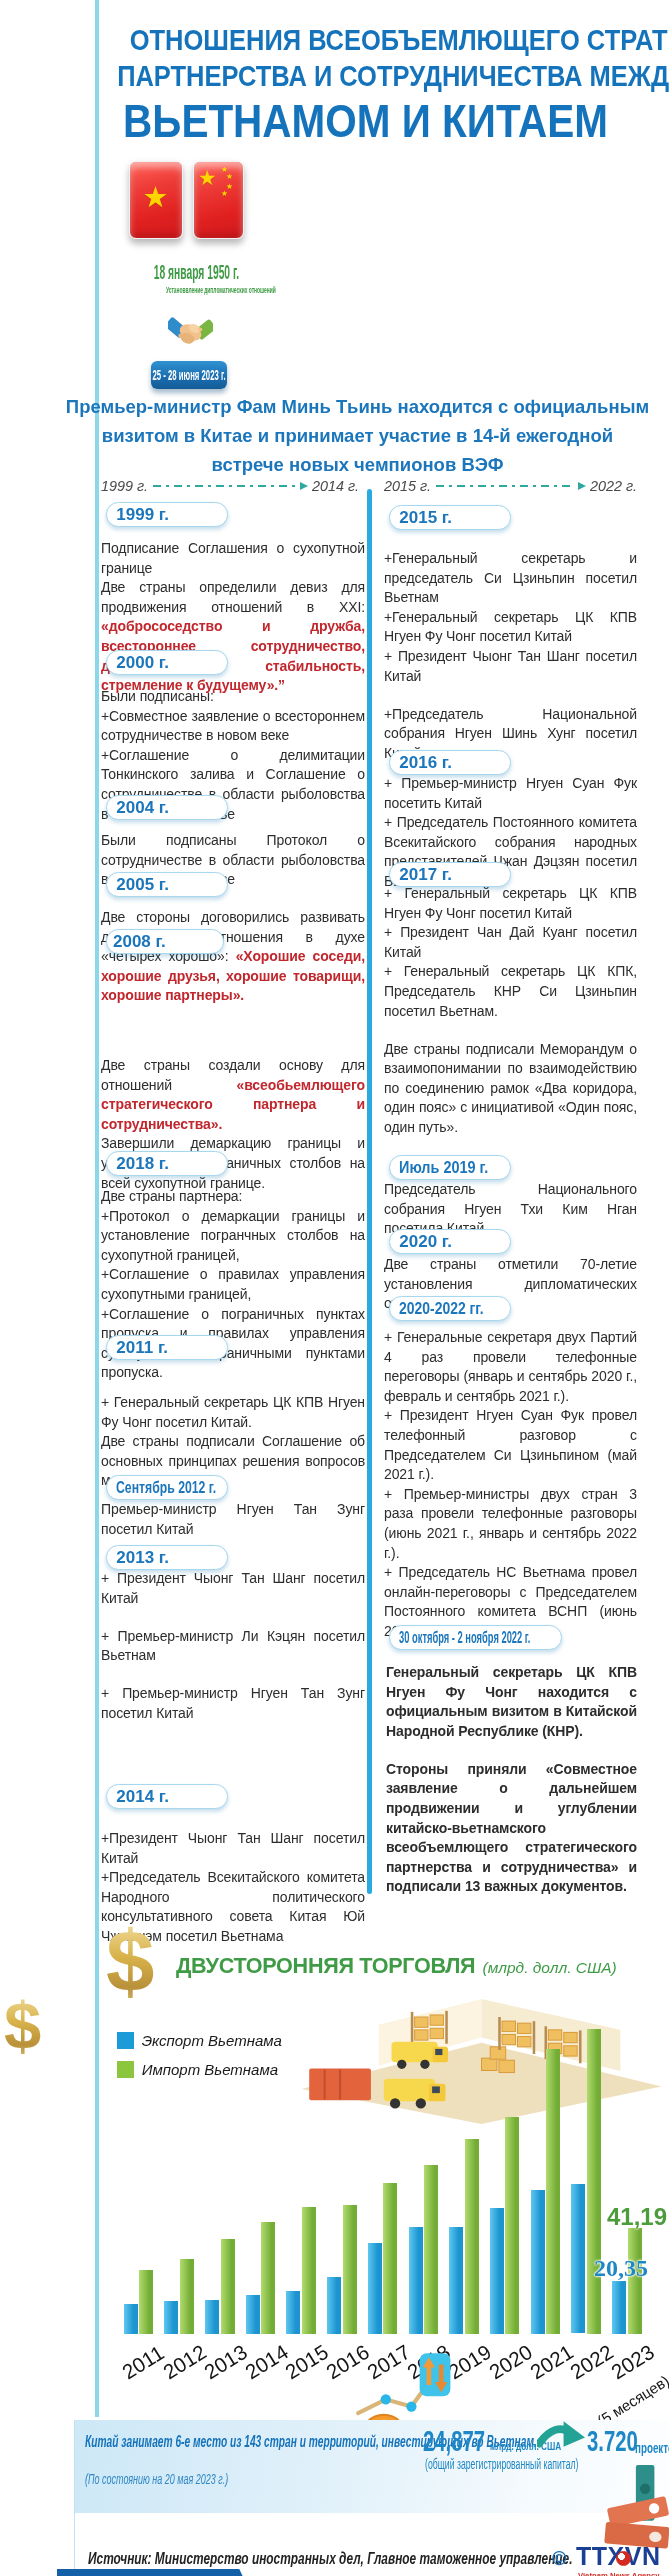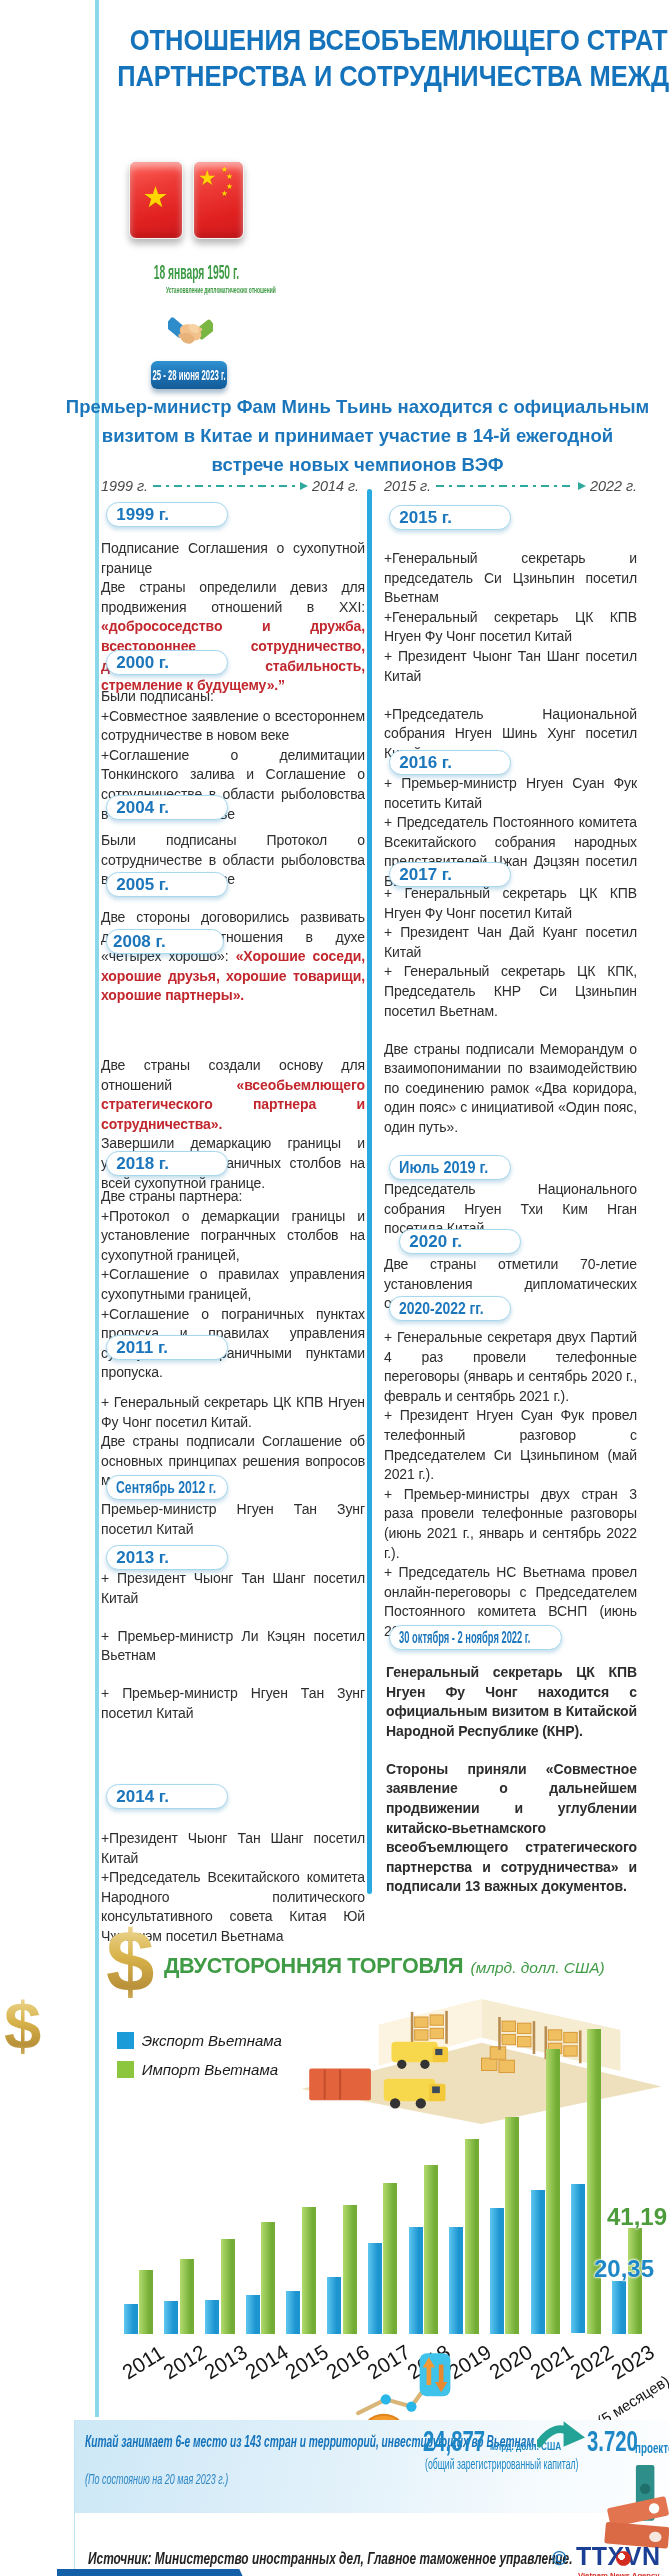--- a/index.html
+++ b/index.html
@@ -42,21 +42,21 @@
         padding:0 9.3px;box-shadow:0 2.6px 4.6px rgba(40,130,180,.28);white-space:nowrap;}
   .entry-text{position:absolute;font-size:14px;line-height:19.6px;letter-spacing:-0.1px;
               text-align:justify;color:#2d2d2d;}
   .entry-text p{margin:0;}
   .entry-text p.gap{margin-top:18.5px;}
   .red{color:#c1272d;font-weight:bold;}
 
   
   .gold-dollar{font-weight:bold;background:linear-gradient(#f5e6b0,#d8b24a 45%,#b9913a 75%,#e3c878);
                -webkit-background-clip:text;background-clip:text;color:transparent;}
-  .chart-title{position:absolute;left:164px;top:1953px;display:flex;align-items:baseline;}
+  .chart-title{position:absolute;left:176px;top:1953px;display:flex;align-items:baseline;}
   .chart-title .t{color:#3f9b45;font-weight:bold;font-size:21.6px;letter-spacing:-0.3px;}
   .chart-title .s{color:#3f9b45;font-style:italic;font-size:15.5px;margin-left:7.2px;}
   .legend-item{position:absolute;display:flex;align-items:center;}
   .legend-swatch{width:16.5px;height:16.5px;margin-right:8.2px;}
   .legend-label{font-style:italic;font-size:15px;color:#1a1a1a;}
   .bar{position:absolute;width:14px;}
   .bar.blue{background:linear-gradient(90deg,#5ec7f0,#1b94d0 70%);}
   .bar.green{background:linear-gradient(90deg,#b2db6e,#73ad36 75%);}
   .hlabel{position:absolute;font-weight:bold;font-size:24px;white-space:nowrap;
           text-shadow:0 0 2.1px #fff,0 0 2.1px #fff,0 0 3.1px #fff;}
@@ -95,20 +95,22 @@
 
 <div id="page">
 
   <div class="accent-line"></div>
   <div class="divider"></div>
 
   <div class="title-line" style="top:24px;font-size:30px;">
     <span class="squeeze" style="transform:scaleX(.85);">ОТНОШЕНИЯ ВСЕОБЪЕМЛЮЩЕГО СТРАТЕГИЧЕСКОГО</span></div>
   <div class="title-line" style="top:60px;font-size:30px;">
     <span class="squeeze" style="transform:scaleX(.85);">ПАРТНЕРСТВА И СОТРУДНИЧЕСТВА МЕЖДУ</span></div>
+  <div class="title-line" style="top:97px;font-size:46px;">
+    <span class="squeeze" style="transform:scaleX(.88);">ВЬЕТНАМОМ И КИТАЕМ</span></div>
 
   <div class="flag" style="left:129px;top:161px;">
     <span class="star" style="left:12.4px;top:17.5px;font-size:29px;">★</span>
   </div>
   <div class="flag" style="left:193px;top:161px;width:49px;">
     <span class="star" style="left:4.1px;top:4.1px;font-size:20.6px;">★</span>
     <span class="star" style="left:27px;top:3.1px;font-size:7.7px;">★</span>
     <span class="star" style="left:32px;top:10.3px;font-size:7.7px;">★</span>
     <span class="star" style="left:32px;top:19.6px;font-size:7.7px;">★</span>
     <span class="star" style="left:27px;top:27px;font-size:7.7px;">★</span>
@@ -243,21 +245,21 @@
         <p><span>+ Президент Чан Дай Куанг посетил Китай</span></p>
         <p><span>+ Генеральный секретарь ЦК КПК, Председатель КНР Си Цзиньпин посетил Вьетнам.</span></p>
         <p class="gap"><span>Две страны подписали Меморандум о взаимопонимании по взаимодействию по соединению рамок «Два коридора, один пояс» с инициативой «Один пояс, один путь».</span></p>
       </div>
       <div class="pill" style="left: 389px; top: 1155px; width: 101px;">
         <span class="squeezeL" style="transform: scaleX(0.85);">Июль 2019 г.</span>
       </div>
       <div class="entry-text" style="left: 384px; top: 1180px; width: 253px;">
         <p><span>Председатель Национального собрания Нгуен Тхи Ким Нган посетила Китай.</span></p>
       </div>
-      <div class="pill" style="left: 389px; top: 1229px; width: 101px; margin-left: 10px;">
+      <div class="pill" style="left: 389px; top: 1229px; width: 101px;">
         <span class="squeezeL">2020 г.</span>
       </div>
       <div class="entry-text" style="left: 384px; top: 1255px; width: 253px;">
         <p><span>Две страны отметили 70-летие установления дипломатических отношений</span></p>
       </div>
       <div class="pill" style="left: 389px; top: 1296px; width: 101px;">
         <span class="squeezeL" style="transform: scaleX(0.82);">2020-2022 гг.</span>
       </div>
       <div class="entry-text" style="left: 384px; top: 1328px; width: 253px;">
         <p><span>+ Генеральные секретаря двух Партий 4 раз провели телефонные переговоры (январь и сентябрь 2020 г., февраль и сентябрь 2021 г.).</span></p>
@@ -368,21 +370,21 @@
       <div class="bar green" style="left: 505px; top: 2117px; height: 217px;"></div>
       <div class="ylabel" style="left: 485px; top: 2364px;">2020</div>
       <div class="bar blue" style="left: 531px; top: 2190px; height: 144px;"></div>
       <div class="bar green" style="left: 546px; top: 2049px; height: 285px;"></div>
       <div class="ylabel" style="left: 526px; top: 2364px;">2021</div>
       <div class="bar blue" style="left: 571px; top: 2184px; height: 149px;"></div>
       <div class="bar green" style="left: 587px; top: 2029px; height: 305px;"></div>
       <div class="ylabel" style="left: 566px; top: 2364px;">2022</div>
       <div class="bar blue" style="left: 612px; top: 2281px; height: 53px;"></div>
       <div class="bar green" style="left: 628px; top: 2228px; height: 106px;"></div>
-      <div class="hlabel" style="left: 594px; top: 2255px; color: rgb(30, 135, 197);">20,35</div>
+      <div class="hlabel" style="left: 594px; top: 2255px; color: rgb(30, 135, 197); font-family: Liberation Serif, serif;">20,35</div>
       <div class="hlabel" style="left: 607px; top: 2203px; color: rgb(76, 156, 60);">41,19</div>
       <div class="ylabel" style="left: 607px; top: 2364px;">2023</div>
       <div class="ynote" style="left: 594px; top: 2415px;">(5 месяцев)</div>
     </div>
 
   <svg class="abs" style="left:354px;top:2349px;" width="100" height="112" viewBox="0 0 195 218">
     <polyline points="8,125 62,98 112,112 158,48" fill="none" stroke="#d9b678" stroke-width="8" stroke-linecap="round"></polyline>
     <circle cx="62" cy="98" r="10" fill="#29b6e8"></circle>
       <circle cx="112" cy="112" r="10" fill="#29b6e8"></circle>
     <rect x="128" y="8" width="60" height="84" rx="14" fill="#3fc3ea"></rect>

